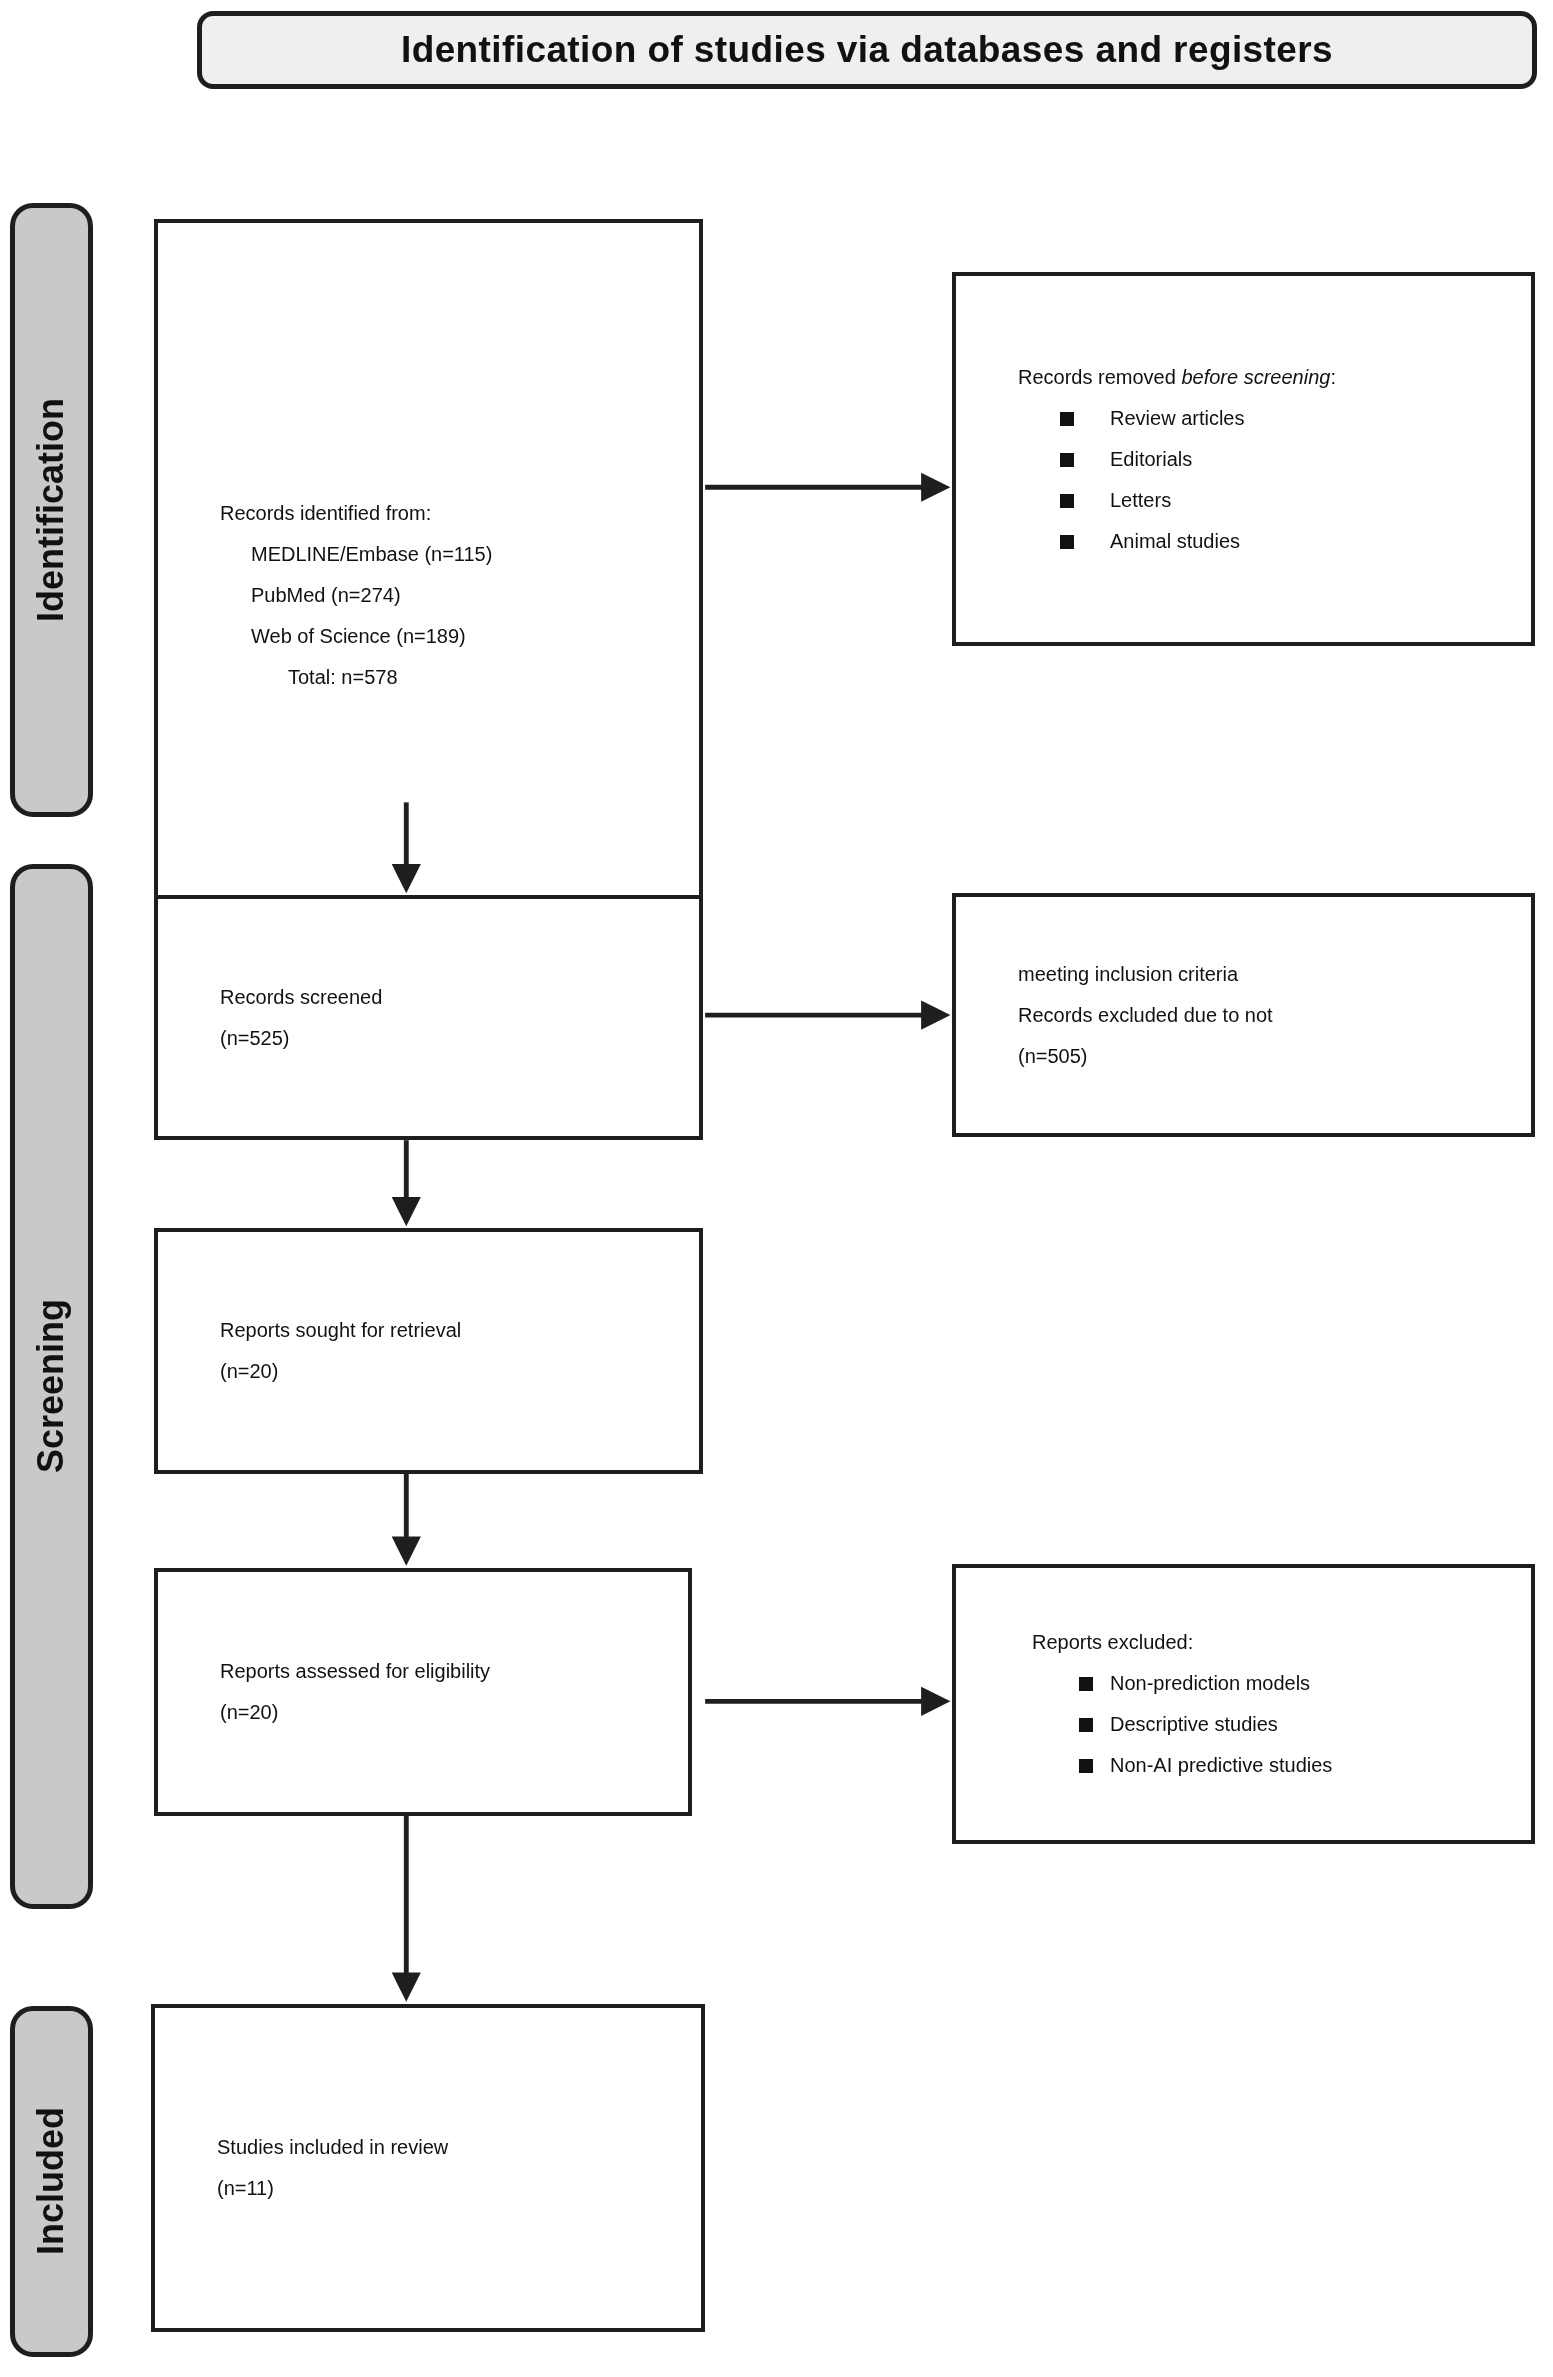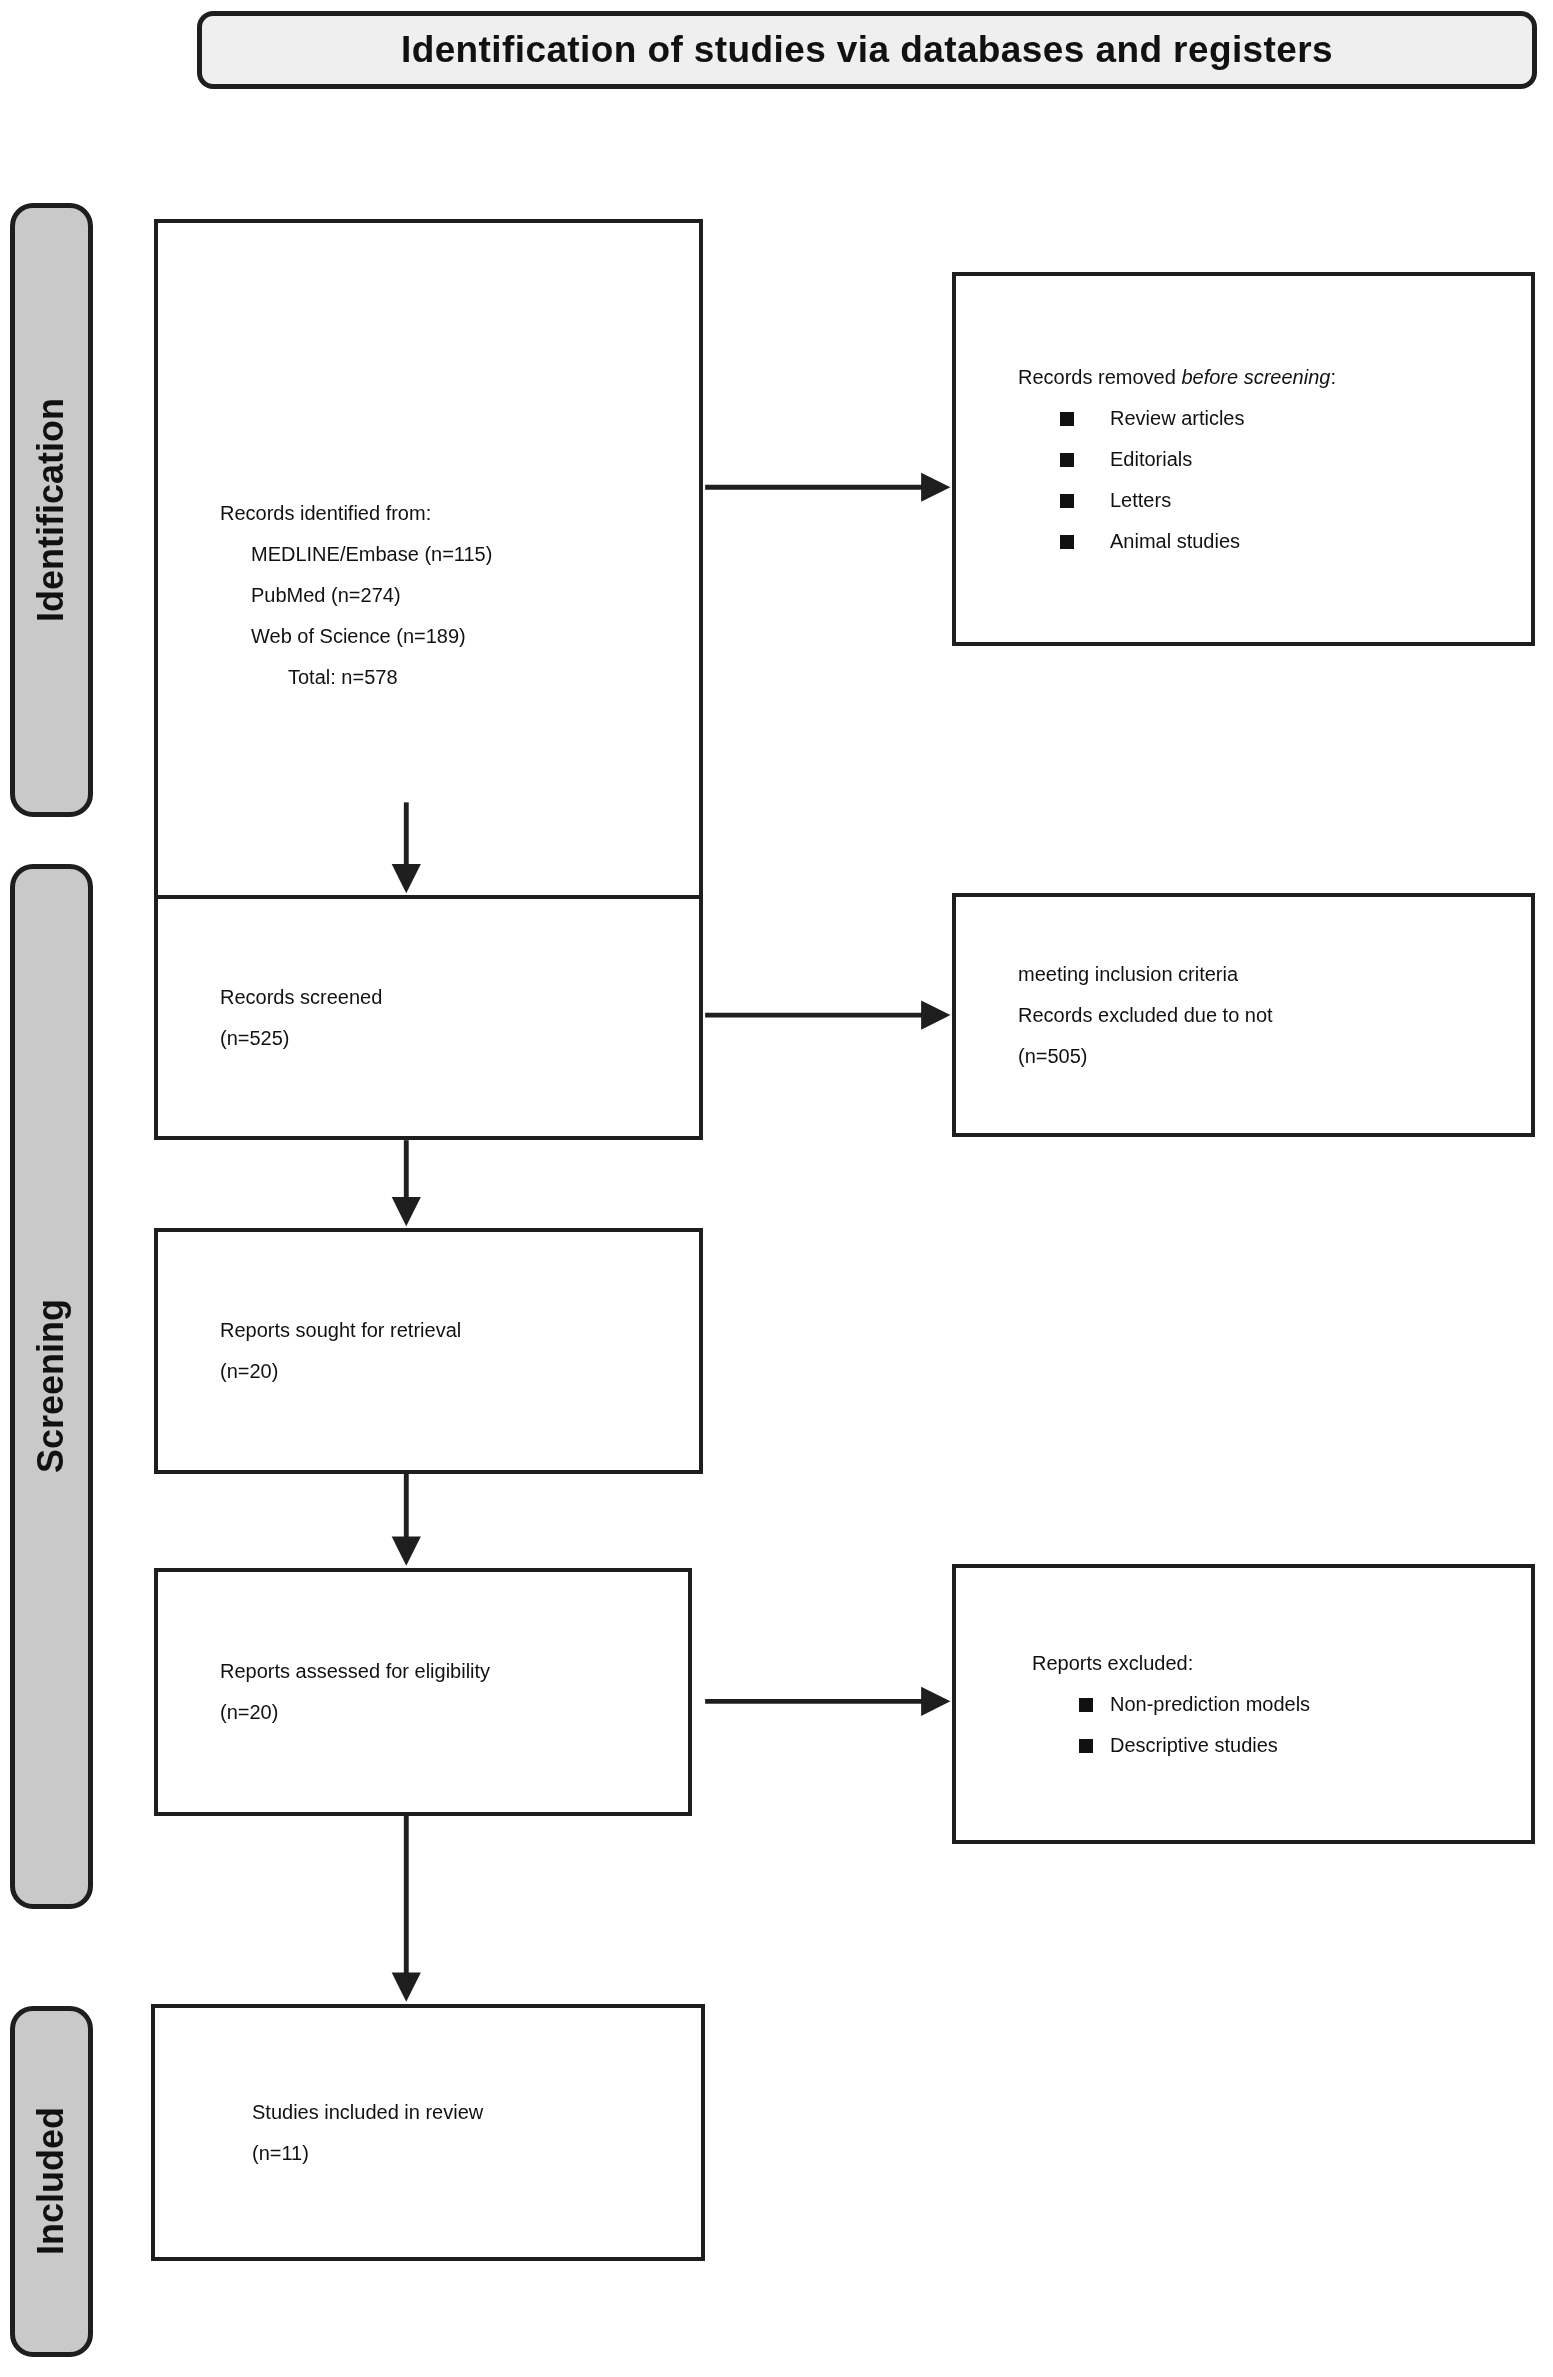--- a/index.html
+++ b/index.html
@@ -68,21 +68,21 @@
     font-size:20px;
     line-height:41px;
   }
   .ind1 { margin-left:31px; }
   .ind2 { margin-left:68px; }
 
   .box-records-identified { left:154px;  top:219px;  width:549px; height:753px; }
   .box-records-screened   { left:154px;  top:895px; width:549px; height:245px; }
   .box-reports-sought     { left:154px;  top:1228px; width:549px; height:246px; }
   .box-reports-assessed   { left:154px;  top:1568px; width:538px; height:248px; }
-  .box-studies-included   { left:151px;  top:2004px; width:554px; height:257px;padding-left:35px; }
+  .box-studies-included   { left:151px;  top:2004px; width:554px; height:328px; }
 
   .box-records-removed    { left:952px; top:272px;  width:583px; height:374px; }
   .box-records-excluded   { left:952px; top:893px; width:583px; height:244px; }
   .box-reports-excluded   { left:952px; top:1564px; width:583px; height:280px;padding-left:14px; }
 
   .box-records-removed .box-text { max-width:406px; }
 
   
   ul.bullets {
     list-style:none;
@@ -189,20 +189,21 @@
       <div>(n=505)</div>
     </div>
   </div>
 
   <div class="box box-reports-excluded">
     <div class="box-text">
       <div>Reports excluded:</div>
       <ul class="bullets bullets-tight">
         <li>Non-prediction models</li>
         <li>Descriptive studies</li>
+        <li>Non-AI predictive studies</li>
       </ul>
     </div>
   </div>
 
   <svg class="arrows" width="1554" height="2377" viewBox="0 0 1913 2927">
     <g>
       <line x1="868" y1="600" x2="1138" y2="600"></line>
       <polygon points="1170,600 1134,582 1134,618"></polygon>
     </g>
     <g>

